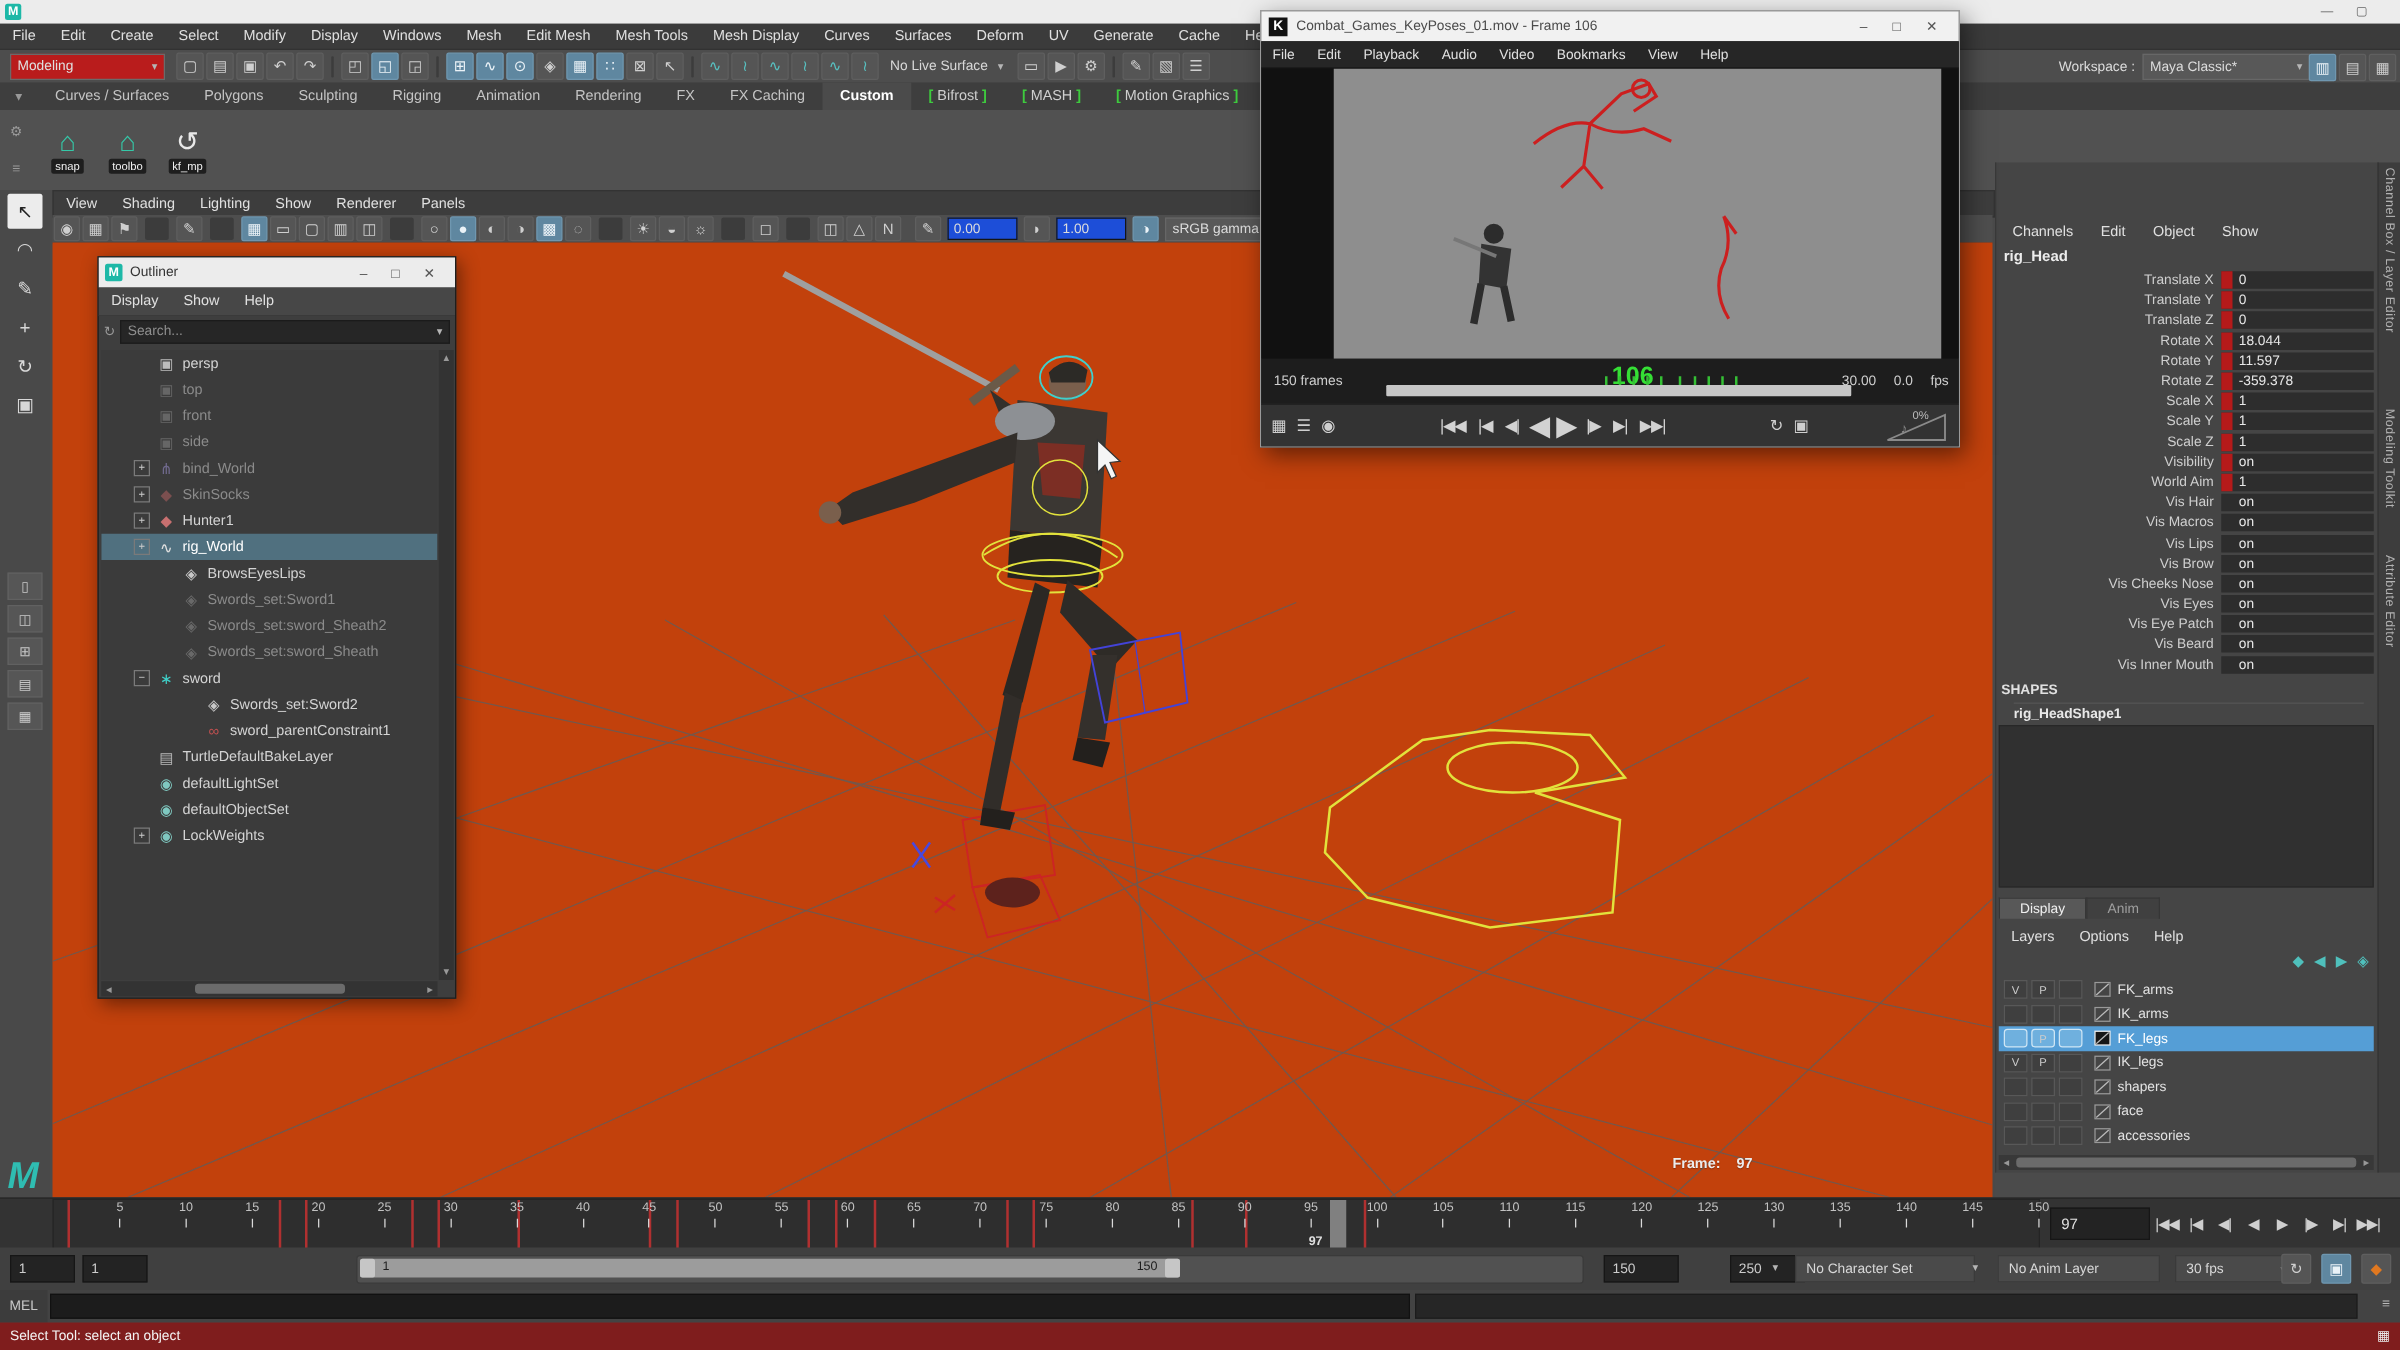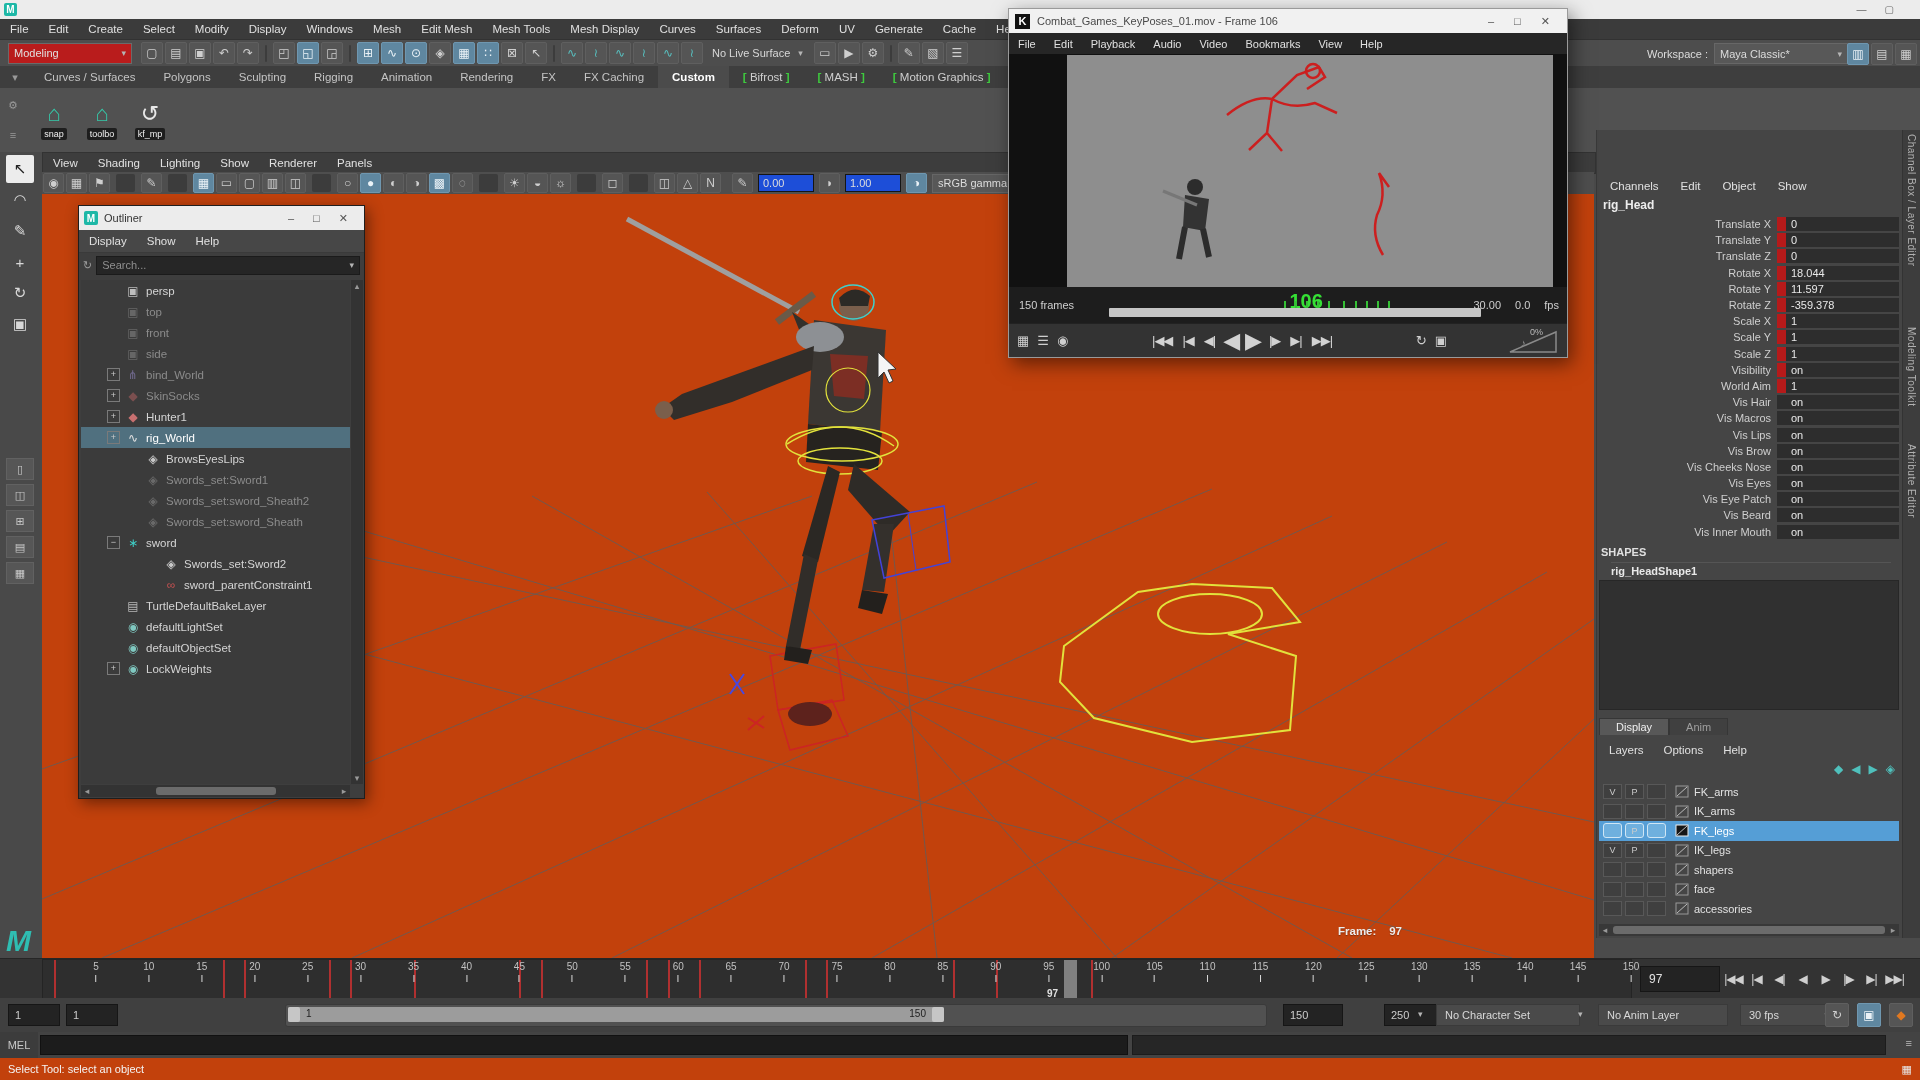--- a/index.html
+++ b/index.html
@@ -181,21 +181,21 @@
   .caret{color:#b5b5b5;font-size:9px;}
   #rr-icons{position:absolute;right:6px;top:5px;display:flex;gap:6px;align-items:center;}
   #rr-icons .tile{width:22px;height:22px;}
 
   
   #mel-row{left:0;top:1032px;width:1920px;height:26px;background:#434343;}
   #mel-label{position:absolute;left:0;top:0;width:38px;height:26px;line-height:26px;text-align:center;
      background:#3c3c3c;color:#c8c8c8;}
   #mel-input{position:absolute;left:40px;top:3px;width:1086px;height:18px;background:#1c1c1c;border:1px solid #111;}
   #mel-result{position:absolute;left:1132px;top:3px;width:752px;height:18px;background:#262626;border:1px solid #1c1c1c;}
-  #help-row{left:0;top:1058px;width:1920px;height:22px;background:#c2410c;color:#f4f4f4;line-height:22px;}
+  #help-row{left:0;top:1058px;width:1920px;height:22px;background:#7f1d1d;color:#f4f4f4;line-height:22px;}
   #help-row span{margin-left:8px;}
 </style>
 </head>
 <body>
 
 <div id="app">
 
   <div id="titlebar" class="r flex">
     <div class="mlogo">M</div>
     <span style="margin-left:auto;"></span>

